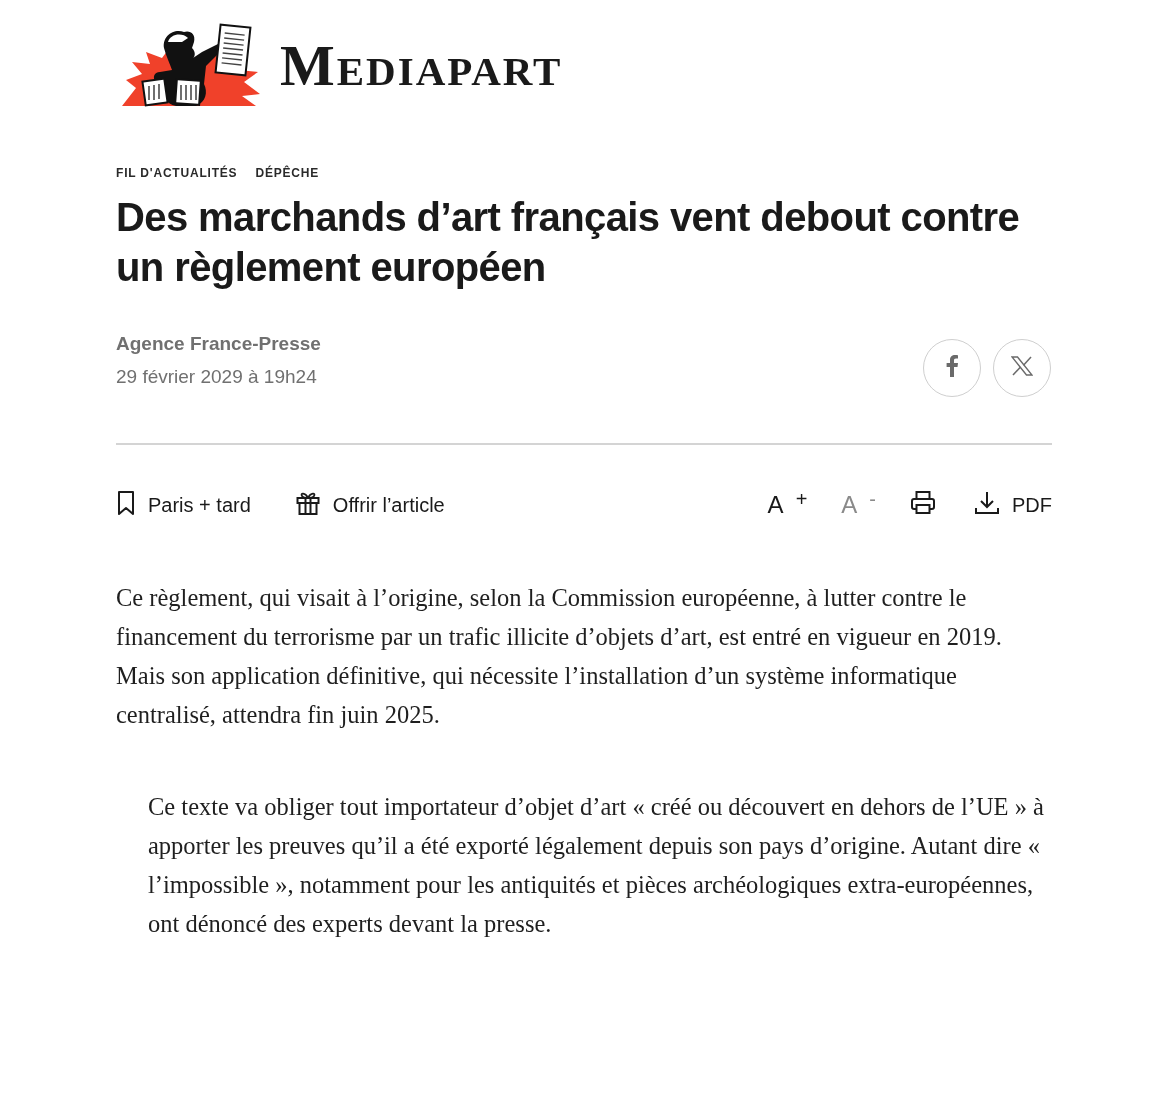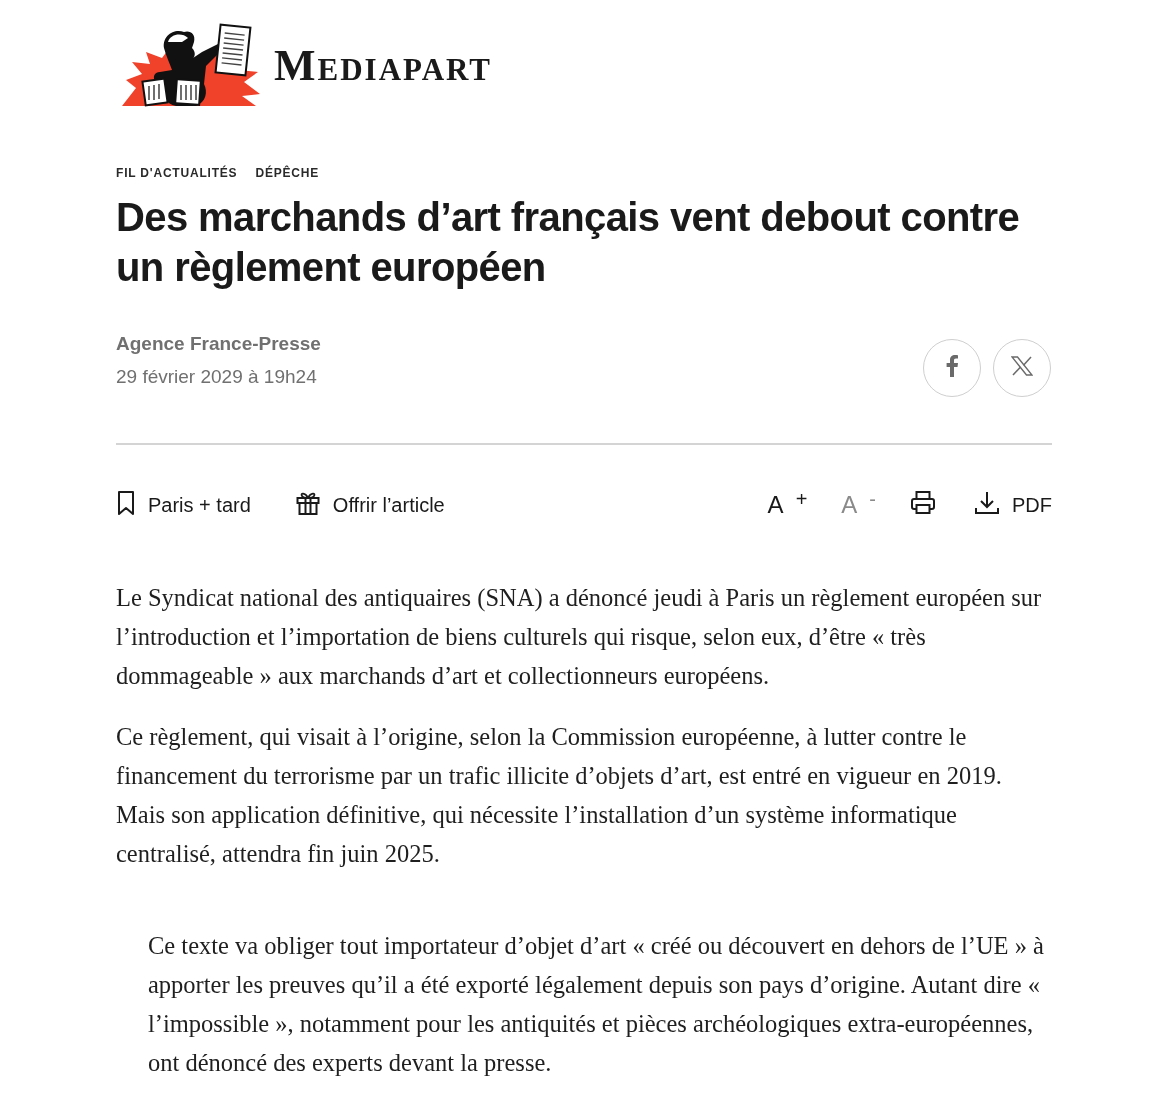--- a/index.html
+++ b/index.html
@@ -1,21 +1,21 @@
 <!DOCTYPE html>
 <html><head>
   <meta charset="utf-8">
   <style>
     * { box-sizing: border-box; margin: 0; padding: 0; }
     html, body { width: 1156px; height: 1112px; background: #ffffff; overflow: hidden; }
     body { position: relative; font-family: "Liberation Sans", sans-serif; color: #1a1a1a; }
 
     .logo { position: absolute; left: 122px; top: 22px; width: 470px; height: 86px; display: flex; align-items: center; }
     .logo-mark { width: 140px; height: 86px; position: relative; }
-    .logo-word { margin-left: 12px; font-family: "Liberation Serif", serif; font-size: 44px; letter-spacing: 2px; color: #1a1a1a; font-weight: bold; font-variant: small-caps; }
+    .logo-word { margin-left: 18px; font-family: "Liberation Serif", serif; font-size: 58px; letter-spacing: 2px; color: #1a1a1a; font-weight: bold; font-variant: small-caps; }
 
     .kicker { position: absolute; left: 116px; top: 166px; display: flex; gap: 18px; font-size: 12px; font-weight: bold; letter-spacing: 0.8px; color: #2a2a2a; }
 
     .title { position: absolute; left: 116px; top: 192px; width: 945px; font-size: 40px; font-weight: bold; line-height: 50px; color: #1a1a1a; letter-spacing: -0.6px; }
 
     .byline { position: absolute; left: 116px; top: 331px; }
     .author { font-size: 19px; font-weight: bold; color: #707070; line-height: 26px; }
     .date { font-size: 19px; color: #707070; line-height: 26px; margin-top: 7px; }
 
     .share { position: absolute; top: 339px; left: 923px; display: flex; gap: 12px; }
@@ -151,16 +151,15 @@
             <polyline points="7,11 13,17 19,11" fill="none" stroke="#1a1a1a" stroke-width="2"></polyline>
             <polyline points="2,18 2,23 24,23 24,18" fill="none" stroke="#1a1a1a" stroke-width="2"></polyline>
           </svg>
       </span>
       <span>PDF</span>
     </div>
   </div>
 </div>
 
 <div class="body">
-  <p>Le Syndicat national des antiquaires (SNA) a dénoncé jeudi à Paris un règlement européen sur l’introduction et l’importation de biens culturels qui risque, selon eux, d’être « très dommageable » aux marchands d’art et collectionneurs européens.</p>
   <p>Ce règlement, qui visait à l’origine, selon la Commission européenne, à lutter contre le financement du terrorisme par un trafic illicite d’objets d’art, est entré en vigueur en 2019. Mais son application définitive, qui nécessite l’installation d’un système informatique centralisé, attendra fin juin 2025.</p>
   <p class="gap">Ce texte va obliger tout importateur d’objet d’art « créé ou découvert en dehors de l’UE » à apporter les preuves qu’il a été exporté légalement depuis son pays d’origine. Autant dire « l’impossible », notamment pour les antiquités et pièces archéologiques extra-européennes, ont dénoncé des experts devant la presse.</p>
 </div>
 
 </body></html>

